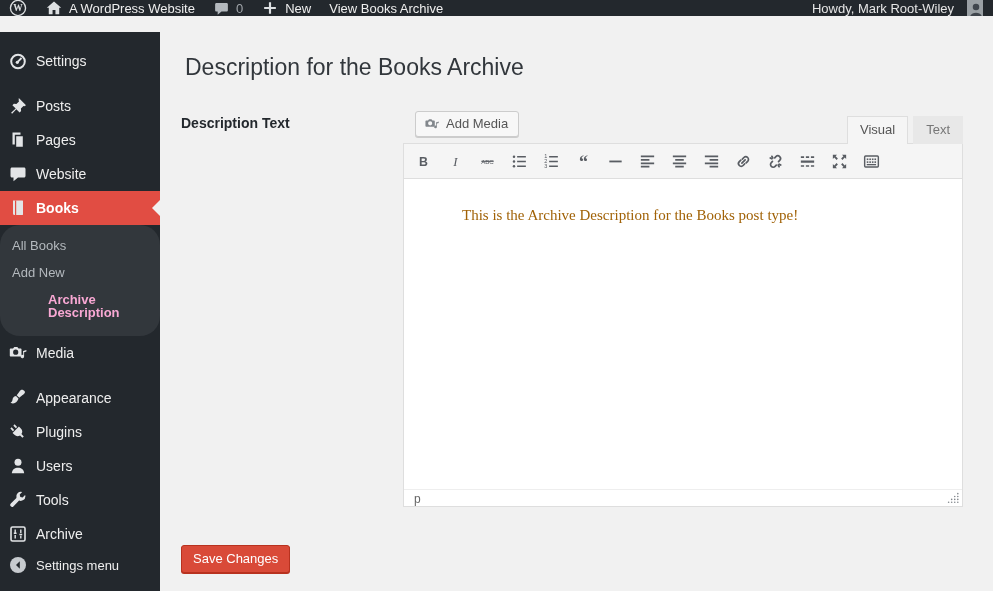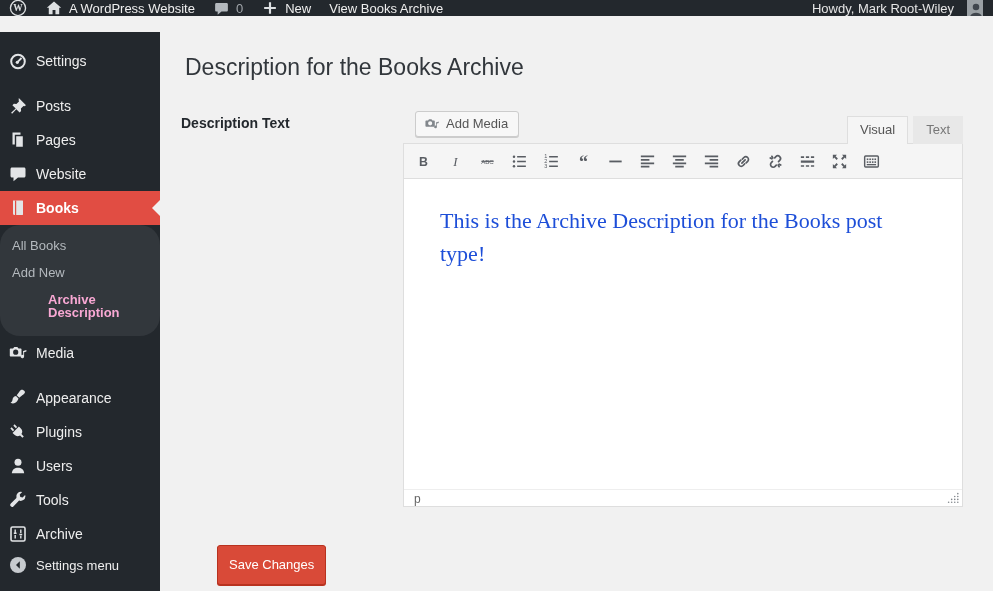--- a/index.html
+++ b/index.html
@@ -63,32 +63,32 @@
   .tab{font-family:inherit;font-size:13px;padding:5px 12px 7px;margin-left:5px;cursor:pointer;
     background:#e8e8e8;border:1px solid transparent;border-bottom:none;color:#777;}
   .tab.active{background:#f5f5f5;border-color:#dedede;color:#555;z-index:5;position:relative;}
 
   .editor-container{border:1px solid #dedede;background:#fff;}
   .mce-toolbar{background:#f5f5f5;border-bottom:1px solid #dedede;display:flex;align-items:center;
     padding:5px 6px;height:35px;}
   .mce-btn{width:26px;height:24px;margin-right:6px;display:flex;align-items:center;justify-content:center;
     background:transparent;border:1px solid transparent;border-radius:2px;color:#595d63;cursor:pointer;padding:0;}
   .mce-btn svg{width:19px;height:19px;display:block;}
-  .editor-body{height:310px;padding:25px 36px;font-family:"Liberation Serif",serif;font-size:22px;
-    color:#1d4ed8;cursor:text;overflow:hidden;}
+  .editor-body{height:310px;padding:25px 58px;font-family:"Liberation Serif",serif;font-size:15px;
+    color:#a16207;cursor:text;overflow:hidden;}
   .editor-body p{margin:0;line-height:1.5;}
   .statusbar{height:17px;border-top:1px solid #eee;display:flex;align-items:flex-end;
     justify-content:space-between;padding:0 2px 1px 10px;background:#fff;}
   .status-path{font-size:12px;color:#666;line-height:12px;}
   .resize-grip{width:14px;height:14px;cursor:nwse-resize;}
   .resize-grip svg{width:14px;height:14px;display:block;}
 
   .submit-row{margin-top:38px;}
-  .save-btn{height:40px;padding:0 11px 2px;background:var(--btn);border:1px solid var(--btnb);
-    box-shadow:0 1px 0 var(--btnb);color:#fff;font-size:13px;border-radius:3px;cursor:pointer;font-family:inherit;margin-left:36px;}
+  .save-btn{height:28px;padding:0 11px 2px;background:var(--btn);border:1px solid var(--btnb);
+    box-shadow:0 1px 0 var(--btnb);color:#fff;font-size:13px;border-radius:3px;cursor:pointer;font-family:inherit;}
   .hidden-defs{position:absolute;width:0;height:0;overflow:hidden;}
 </style>
 </head>
 <body>
 
 <svg class="hidden-defs" aria-hidden="true">
   <defs>
     <symbol id="i-wordpress-icon" viewBox="0 0 20 20">
       <circle cx="10" cy="10" r="8.4" fill="none" stroke="currentColor" stroke-width="1.5"></circle>
       <text x="10" y="13.8" text-anchor="middle" font-size="10.5" font-weight="bold" font-family="Liberation Serif,serif" fill="currentColor">W</text>

